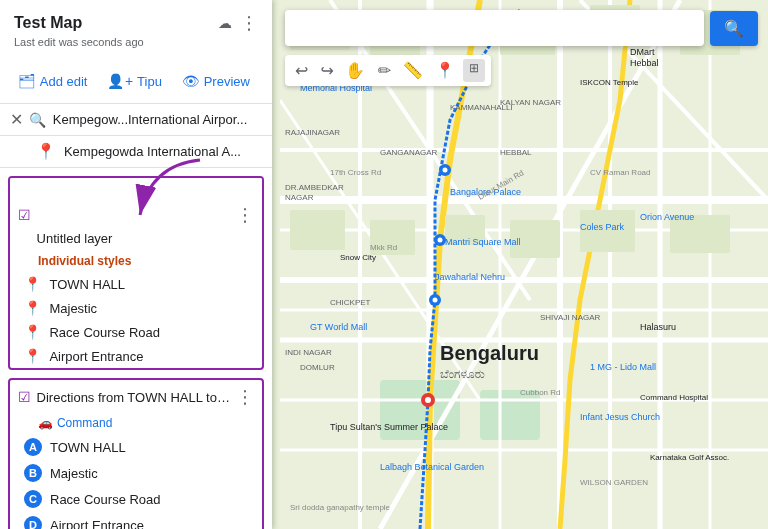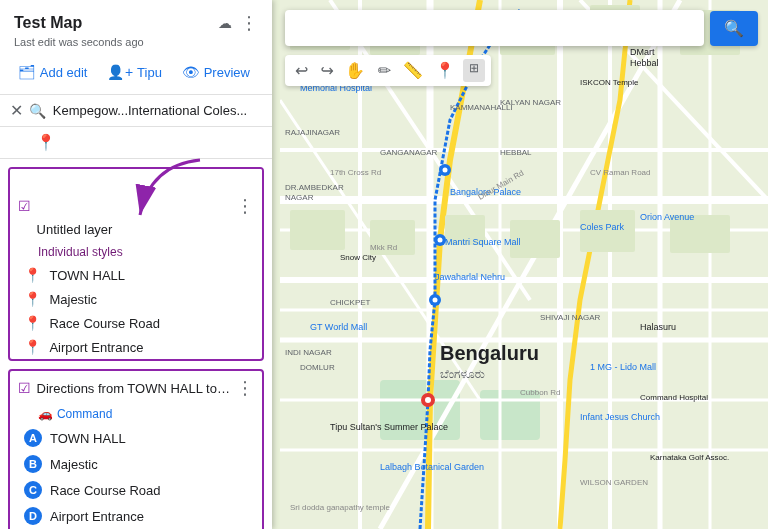--- a/index.html
+++ b/index.html
@@ -49,21 +49,21 @@
 
     .header-menu-icon {
       color: #5f6368;
       cursor: pointer;
       font-size: 18px;
     }
 
     .last-edit {
       font-size: 11px;
       color: #5f6368;
-      margin-bottom: 8px;
+      margin-bottom: 17px;
     }
 
     .cloud-icon {
       display: inline-block;
       margin-left: 6px;
       font-size: 14px;
       color: #5f6368;
     }
 
     
@@ -169,22 +169,23 @@
 
     .layer-menu {
       color: #5f6368;
       font-size: 18px;
       cursor: pointer;
     }
 
     .layer-subtitle {
       padding: 2px 8px 4px 28px;
       font-size: 12px;
-      color: #701a75;
-      cursor: pointer;
+      color: #c2410c;
+      cursor: pointer;
+      font-weight: bold;
     }
 
     .layer-item {
       display: flex;
       align-items: center;
       padding: 4px 8px 4px 14px;
       gap: 8px;
       cursor: pointer;
     }
 
@@ -475,24 +476,25 @@
       <button class="toolbar-btn">
         <span style="font-size:14px;">👁</span>
         <span>Preview</span>
       </button>
     </div>
   </div>
 
   <div class="search-bar">
     <span class="search-close">✕</span>
     <span class="search-icon-sm">🔍</span>
-    <span class="search-input-text">Kempegow...International Coles...</span>
+    <span class="search-input-text">Kempegow...International Airpor...</span>
   </div>
   <div class="search-suggestion">
     <span class="location-pin">📍</span>
+    <span>Kempegowda International A...</span>
   </div>
 
   <div class="layers-container">
 
     <div class="layer-section">
       <div class="layer-header">
         <span class="layer-checkbox">☑</span>
         <span class="layer-title">Untitled layer</span>
         <span class="layer-menu">⋮</span>
       </div>

